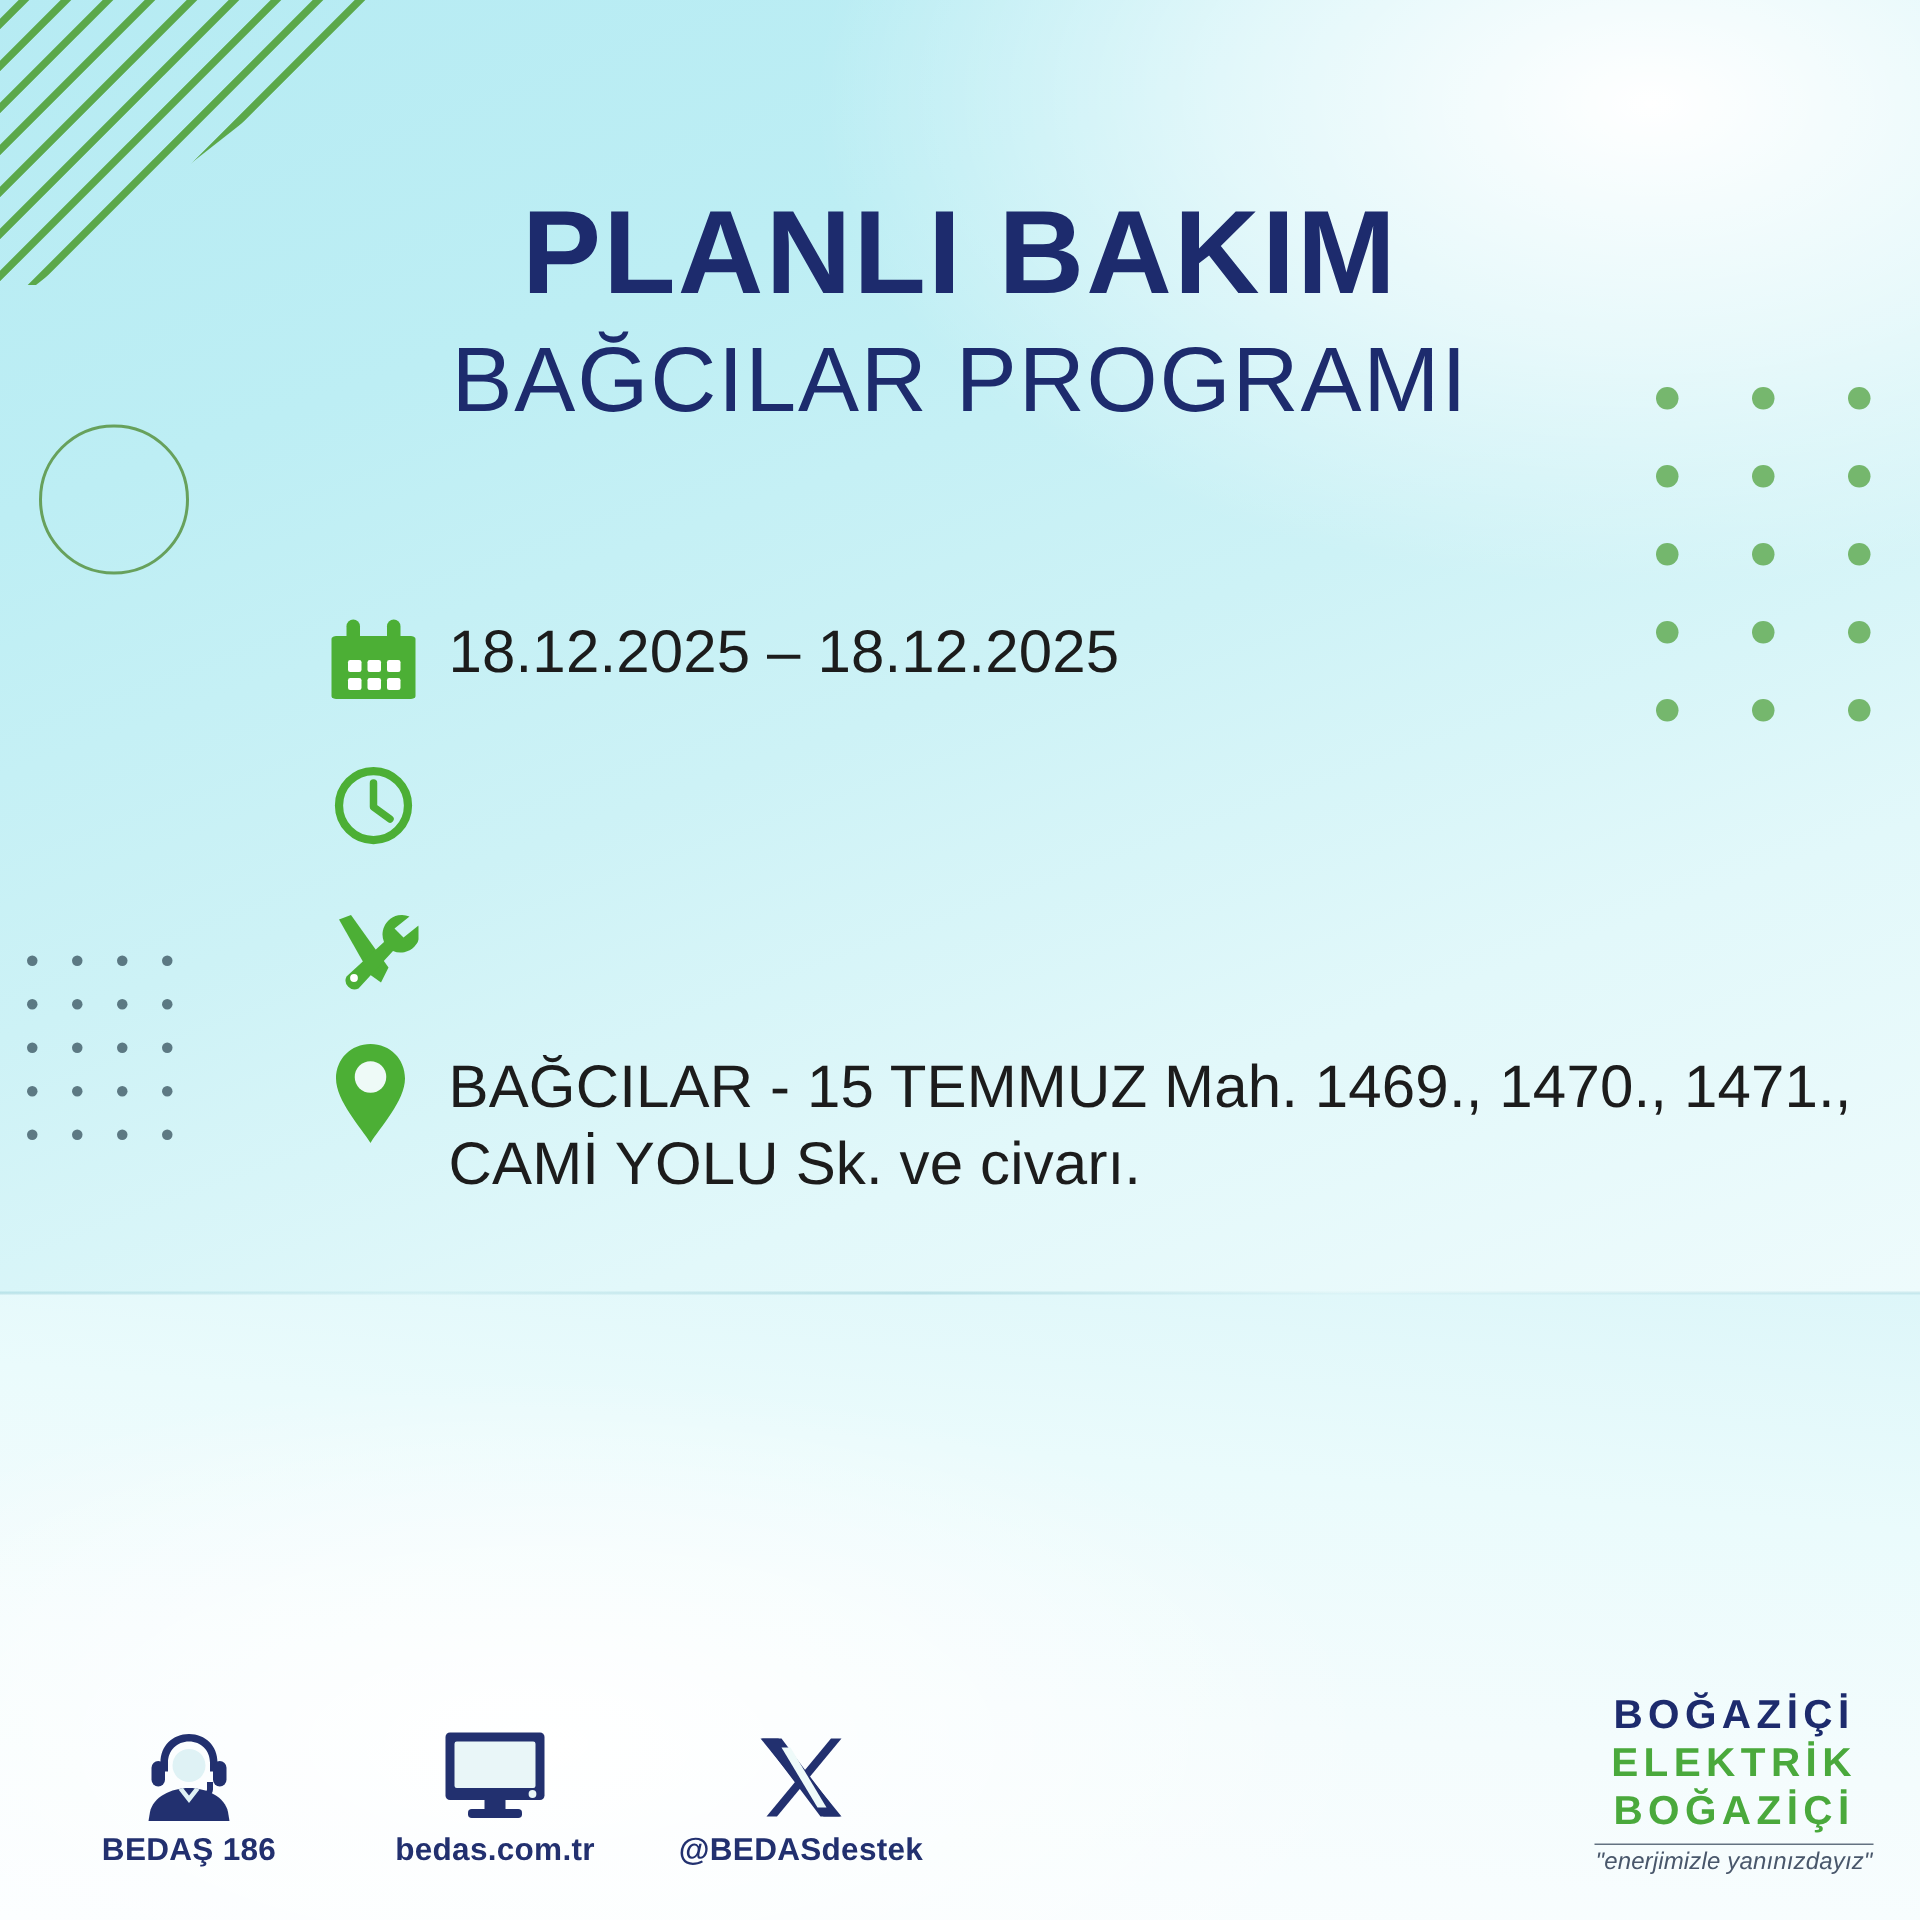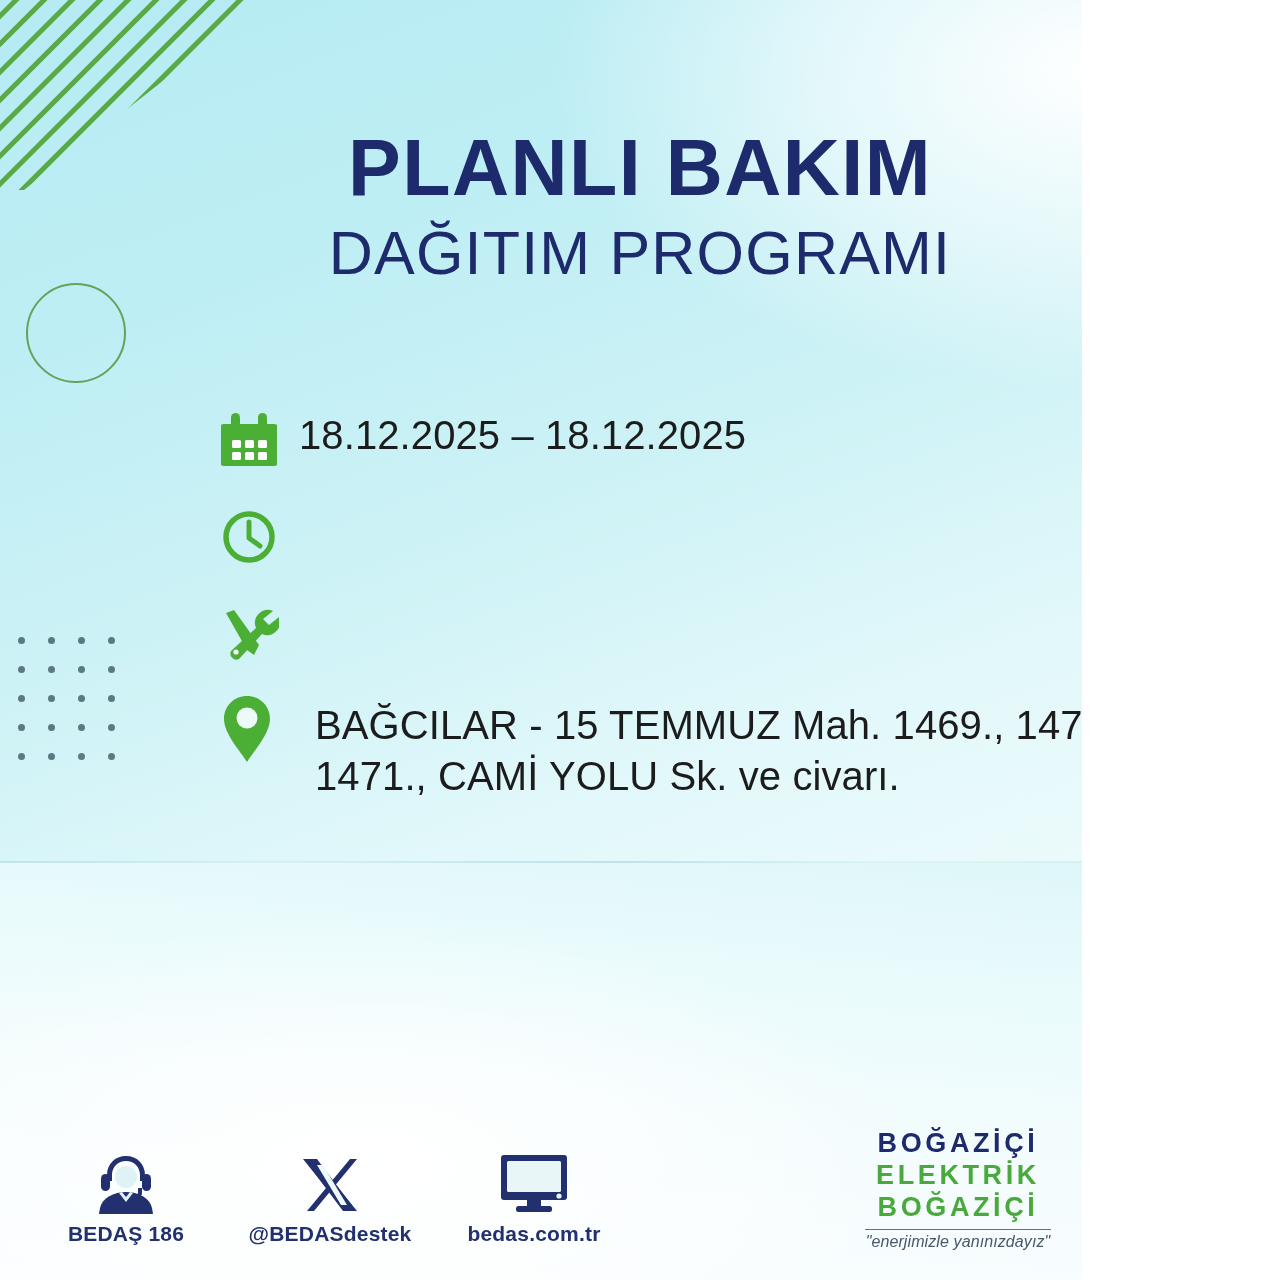--- a/index.html
+++ b/index.html
@@ -9,21 +9,21 @@
   body {
     width: 1280px;
     height: 1280px;
     overflow: hidden;
     font-family: "Liberation Sans", sans-serif;
     background: #ffffff;
   }
 
   #poster {
     position: relative;
-    width: 1082px;
+    width: 1280px;
     height: 1280px;
     overflow: hidden;
     background: #f4fcfd;
   }
 
   
   .bg-top {
     position: absolute;
     left: 0; top: 0;
     width: 1280px;
@@ -126,21 +126,21 @@
     position: absolute;
     left: 176px; top: 406px;
     width: 1060px;
   }
   .info-row {
     display: flex;
     align-items: flex-start;
     margin-bottom: 26px;
     padding-left: 45px;
   }
-  .info-row:last-child { margin-bottom: 0; gap: 16px; }
+  .info-row:last-child { margin-bottom: 0; }
   .row-icon {
     flex: 0 0 78px;
     height: 62px;
     display: flex;
     align-items: center;
     justify-content: flex-start;
     padding-top: 2px;
   }
   .row-text {
     flex: 1;
@@ -291,21 +291,21 @@
       <span></span>
       <span></span>
     <span></span>
       <span></span>
       <span></span>
       <span></span>
   </div>
 
   <div class="title-block">
     <div class="title-main">PLANLI BAKIM</div>
-    <div class="title-sub">DAĞITIM PROGRAMI</div>
+    <div class="title-sub">BAĞCILAR PROGRAMI</div>
   </div>
 
   <div class="info">
 
     <div class="info-row row-date">
       <div class="row-icon">
         <svg width="56" height="58" viewBox="0 0 56 58">
           <rect x="10" y="3" width="9" height="18" rx="4.5" fill="#4caf35"></rect>
           <rect x="37" y="3" width="9" height="18" rx="4.5" fill="#4caf35"></rect>
           <path d="M3 14 h50 a4 4 0 0 1 4 4 v34 a4 4 0 0 1 -4 4 H3 a4 4 0 0 1 -4 -4 V18 a4 4 0 0 1 4 -4 z" fill="#4caf35"></path>
@@ -367,48 +367,48 @@
             <path d="M36 40 c-12 0 -24 6 -26 16 l-1 6 h54 l-1 -6 c-2 -10 -14 -16 -26 -16 Z"></path>
             <path d="M29 41 l7 9 l7 -9 l-3 -1 l-4 5 l-4 -5 z" fill="#dff2f5"></path>
           </g>
         </svg>
       </div>
       <div class="contact-label">BEDAŞ 186</div>
     </div>
 
     <div class="contact">
       <div class="contact-ico">
+        <svg width="74" height="62" viewBox="0 0 74 62">
+          <g fill="#22306f">
+            <rect x="4" y="3" width="66" height="45" rx="3"></rect>
+            <rect x="10" y="9" width="54" height="31" rx="1.5" fill="#e9f6f8"></rect>
+            <circle cx="62" cy="44" r="2.6" fill="#e9f6f8"></circle>
+            <rect x="30" y="48" width="14" height="7"></rect>
+            <rect x="19" y="54" width="36" height="6" rx="2.5"></rect>
+          </g>
+        </svg>
+      </div>
+      <div class="contact-label">bedas.com.tr</div>
+    </div>
+
+    <div class="contact">
+      <div class="contact-ico">
         <svg width="60" height="58" viewBox="0 0 60 58">
           <path d="M4 3 h13 L56 55 H43 Z M17 3 L56 55 M4 3 L43 55" fill="#22306f"></path>
           <path d="M6 4 L54 54" stroke="#22306f" stroke-width="0"></path>
           <g fill="#22306f">
             <polygon points="3,3 15,3 57,55 45,55"></polygon>
             <polygon points="50,3 57,3 14,55 7,55" fill="#22306f"></polygon>
           </g>
           <polygon points="17,9 23,9 47,49 41,49" fill="#eefaf9"></polygon>
         </svg>
       </div>
       <div class="contact-label">@BEDASdestek</div>
     </div>
 
-    <div class="contact">
-      <div class="contact-ico">
-        <svg width="74" height="62" viewBox="0 0 74 62">
-          <g fill="#22306f">
-            <rect x="4" y="3" width="66" height="45" rx="3"></rect>
-            <rect x="10" y="9" width="54" height="31" rx="1.5" fill="#e9f6f8"></rect>
-            <circle cx="62" cy="44" r="2.6" fill="#e9f6f8"></circle>
-            <rect x="30" y="48" width="14" height="7"></rect>
-            <rect x="19" y="54" width="36" height="6" rx="2.5"></rect>
-          </g>
-        </svg>
-      </div>
-      <div class="contact-label">bedas.com.tr</div>
-    </div>
-
   </div>
 
   <div class="brand">
     <div class="brand-l1">BOĞAZİÇİ</div>
     <div class="brand-l2">ELEKTRİK</div>
     <div class="brand-l3">BOĞAZİÇİ</div>
     <div class="brand-rule"></div>
     <div class="brand-tag">"enerjimizle yanınızdayız"</div>
   </div>
 

